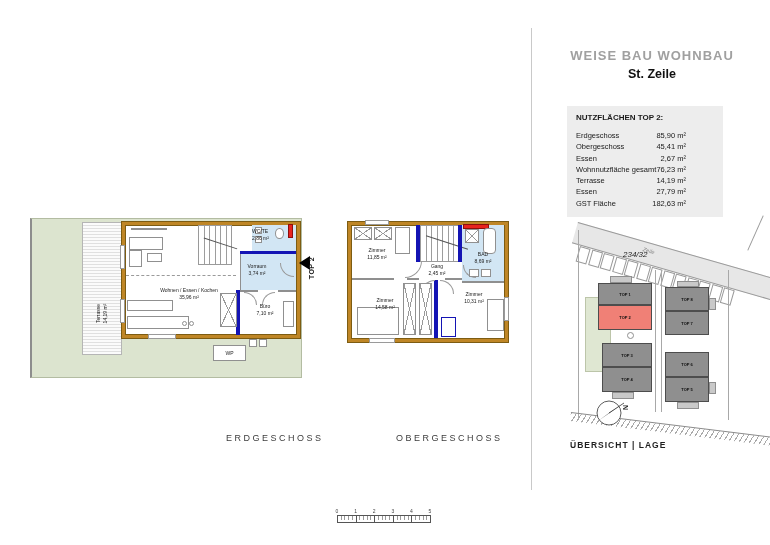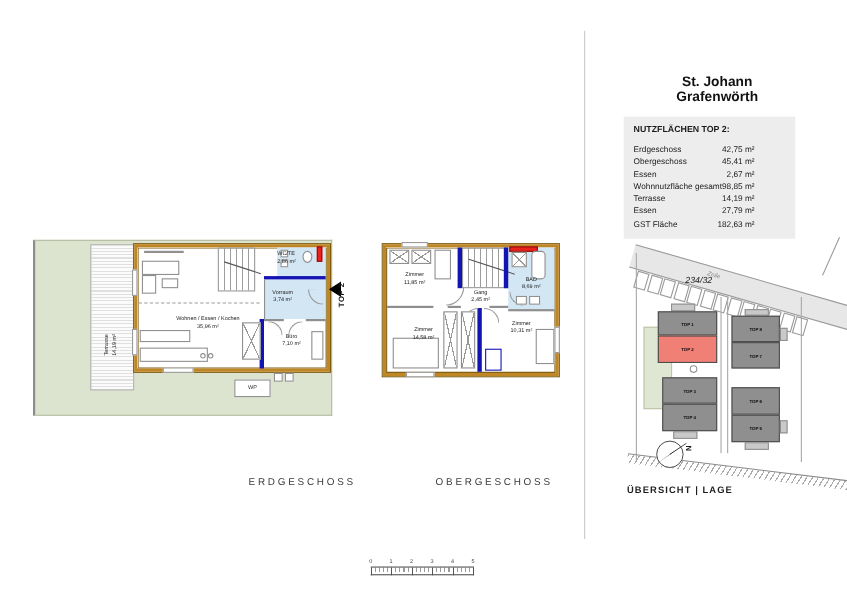--- a/index.html
+++ b/index.html
@@ -221,40 +221,40 @@
     <span class="tick-num" style="left:14.6px;">1</span>
     <span class="tick-num" style="left:33.2px;">2</span>
     <span class="tick-num" style="left:51.8px;">3</span>
     <span class="tick-num" style="left:70.4px;">4</span>
     <span class="tick-num" style="left:89px;">5</span>
     <div class="abs ruler" style="left:0;top:7px;width:94px;height:8px;"></div>
   </div>
 
   <div class="abs divider" style="left:531px;top:28px;height:462px;"></div>
 
-  <div class="abs proj" style="left:540px;top:67px;width:224px;">St. Johann</div>
-  <div class="abs proj" style="left:540px;top:81px;width:224px;">Grafenwörth</div>
+  <div class="abs company" style="left:540px;top:48px;width:224px;">WEISE BAU WOHNBAU</div>
+  <div class="abs proj" style="left:540px;top:67px;width:224px;">St. Zeile</div>
 
   <div class="abs areas" style="left:567px;top:106px;width:156px;">
     <div class="ttl">NUTZFLÄCHEN TOP 2:</div>
     <div class="row">
       <span>Erdgeschoss</span>
-      <span>42,75 m²</span>
+      <span>85,90 m²</span>
     </div>
     <div class="row">
       <span>Obergeschoss</span>
       <span>45,41 m²</span>
     </div>
     <div class="row">
       <span>Essen</span>
       <span>2,67 m²</span>
     </div>
     <div class="row">
       <span>Wohnnutzfläche gesamt</span>
-      <span>98,85 m²</span>
+      <span>76,23 m²</span>
     </div>
     <div class="row">
       <span>Terrasse</span>
       <span>14,19 m²</span>
     </div>
     <div class="row">
       <span>Essen</span>
       <span>27,79 m²</span>
     </div>
     <div class="row">

